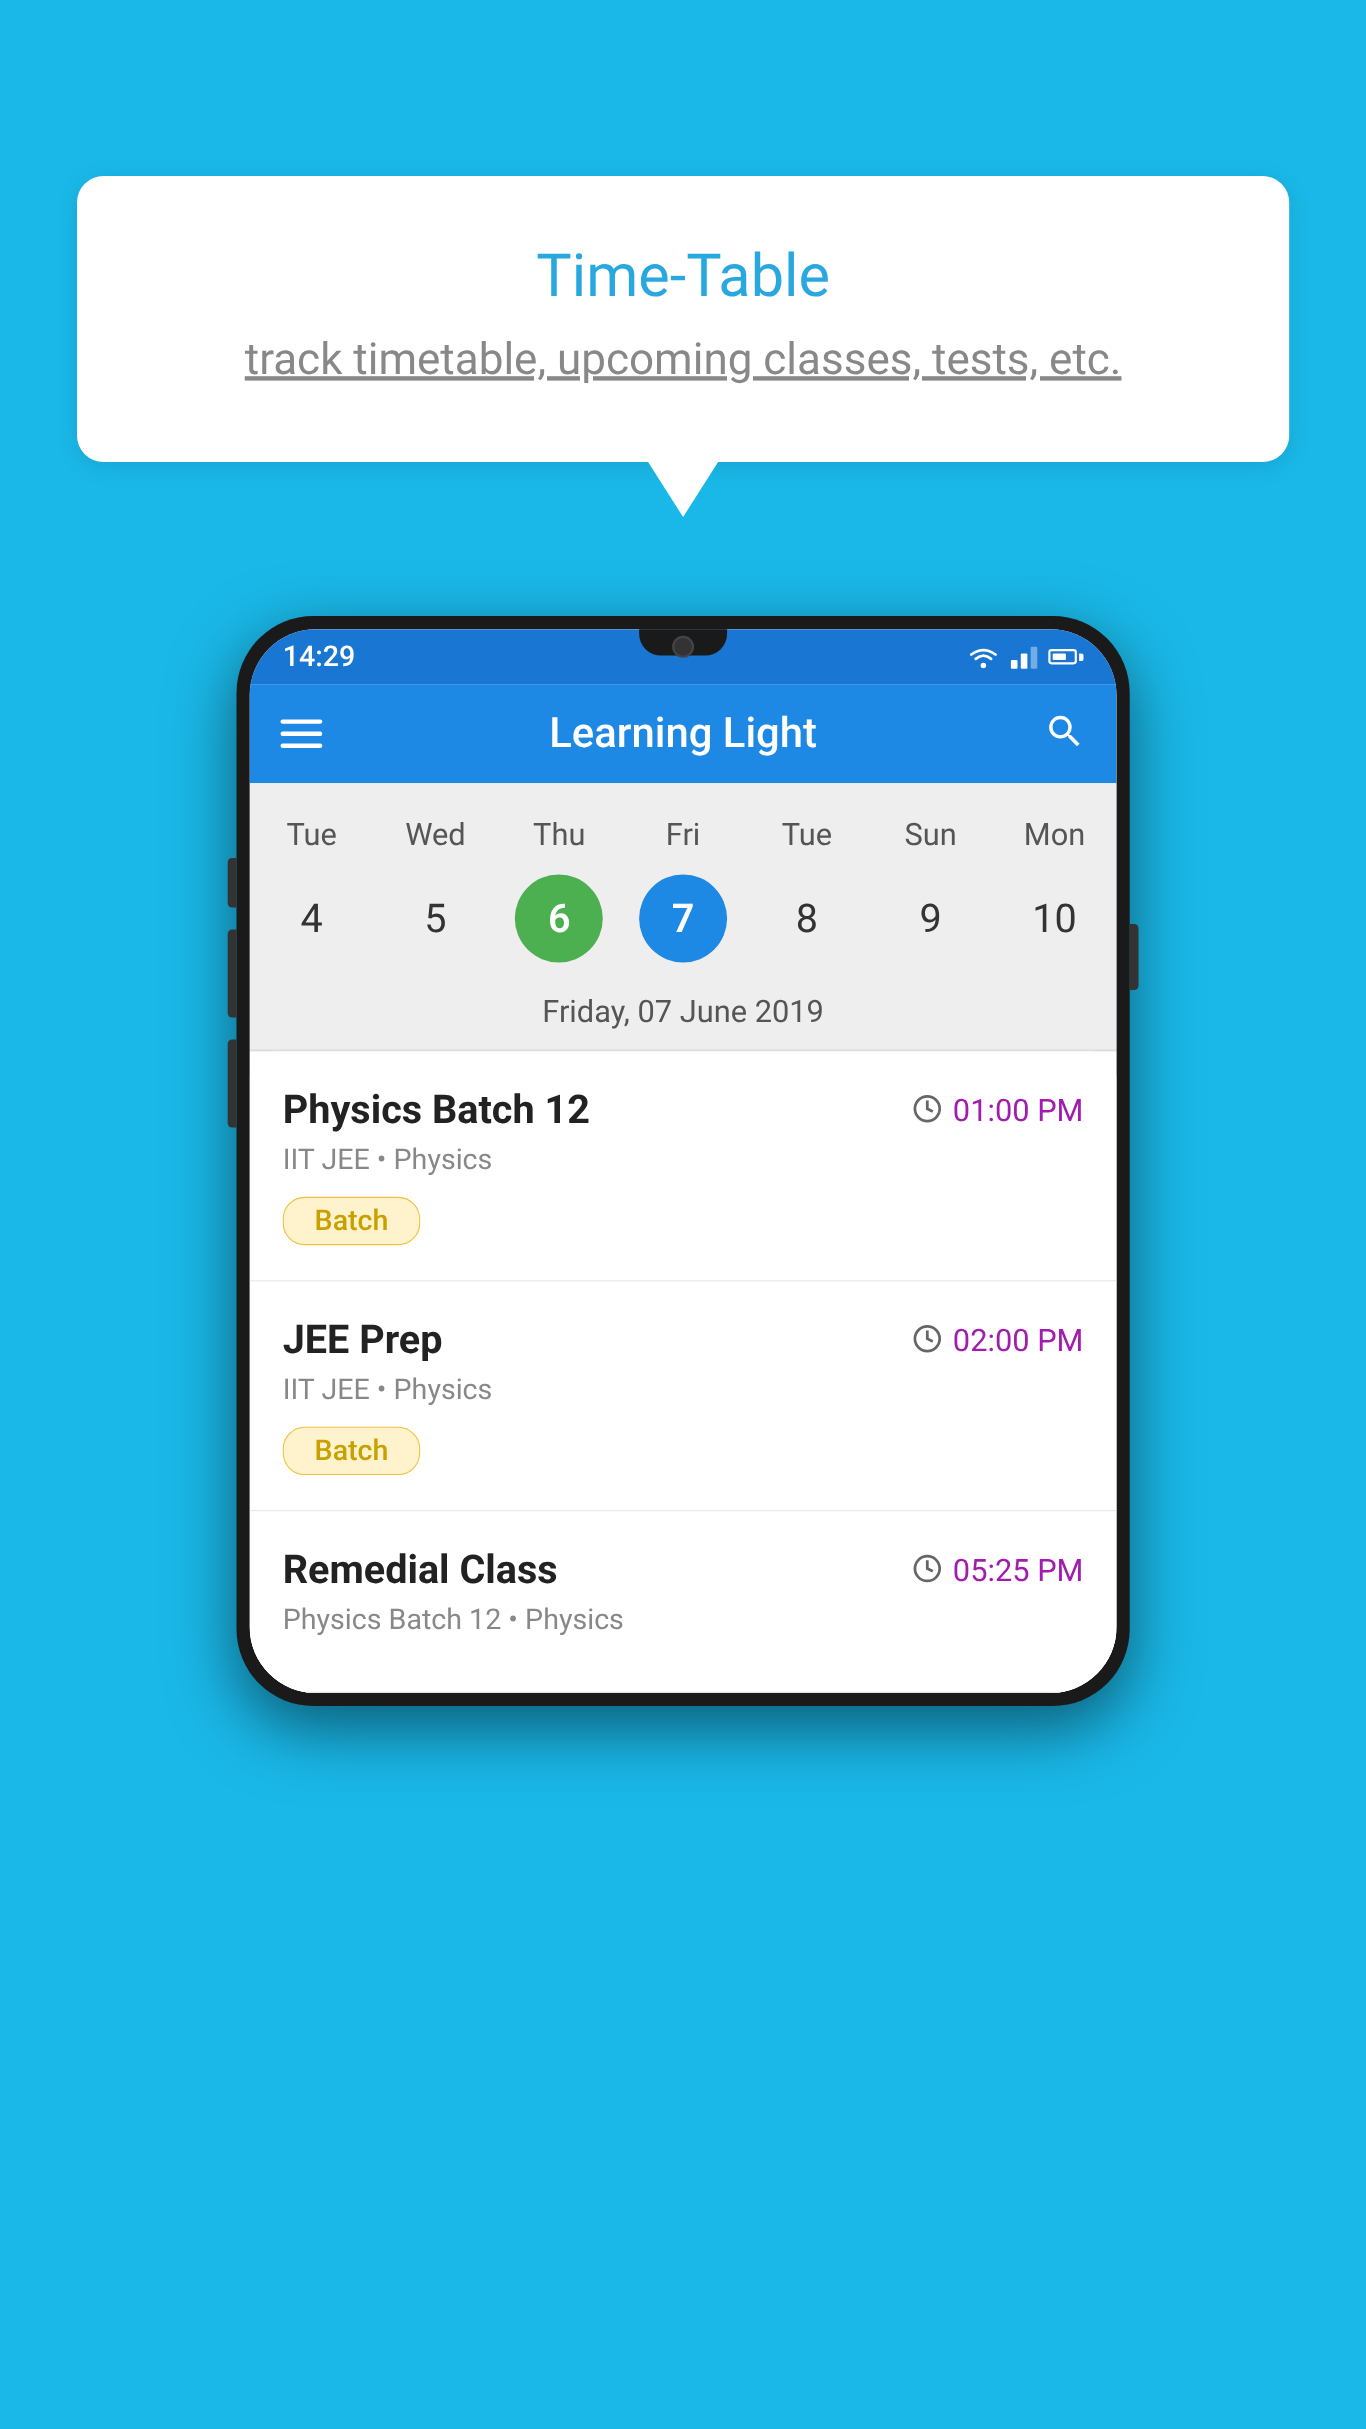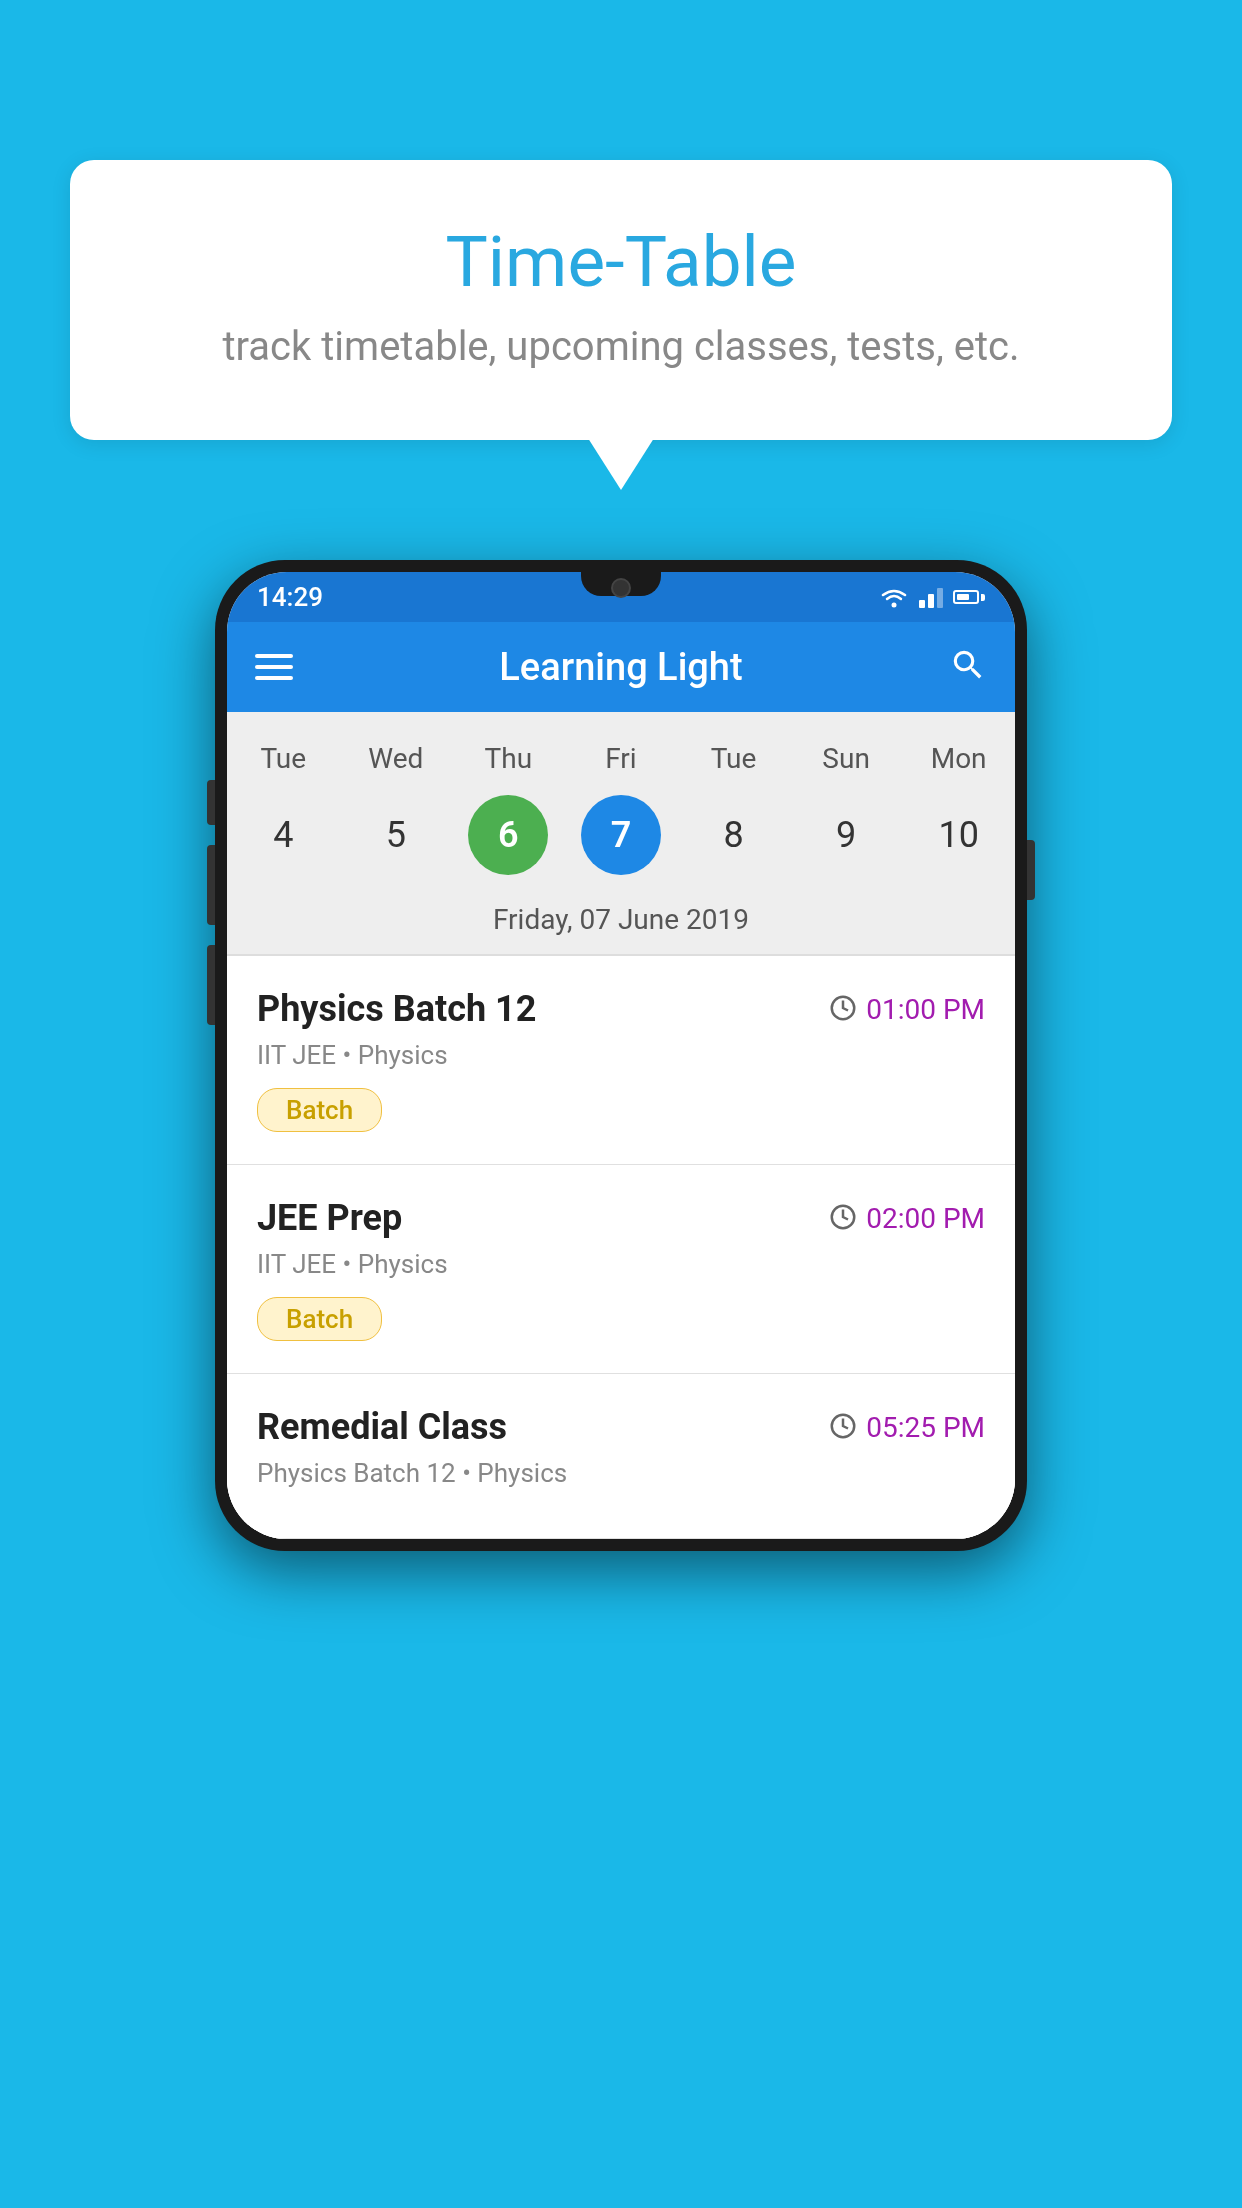--- a/index.html
+++ b/index.html
@@ -38,30 +38,31 @@
       left: 50%;
       transform: translateX(-50%);
       width: 0;
       height: 0;
       border-left: 35px solid transparent;
       border-right: 35px solid transparent;
       border-top: 55px solid white;
     }
 
     .bubble-title {
-      font-size: 71px;
+      font-size: 54px;
       font-weight: 400;
       color: #29a8e0;
       margin-bottom: 20px;
     }
 
     .bubble-subtitle {
       font-size: 40px;
       color: #888;
       font-weight: 400;
+      text-decoration: underline;
     }
 
     
     .phone-container {
       position: absolute;
       top: 560px;
       left: 50%;
       transform: translateX(-50%);
       width: 812px;
     }

